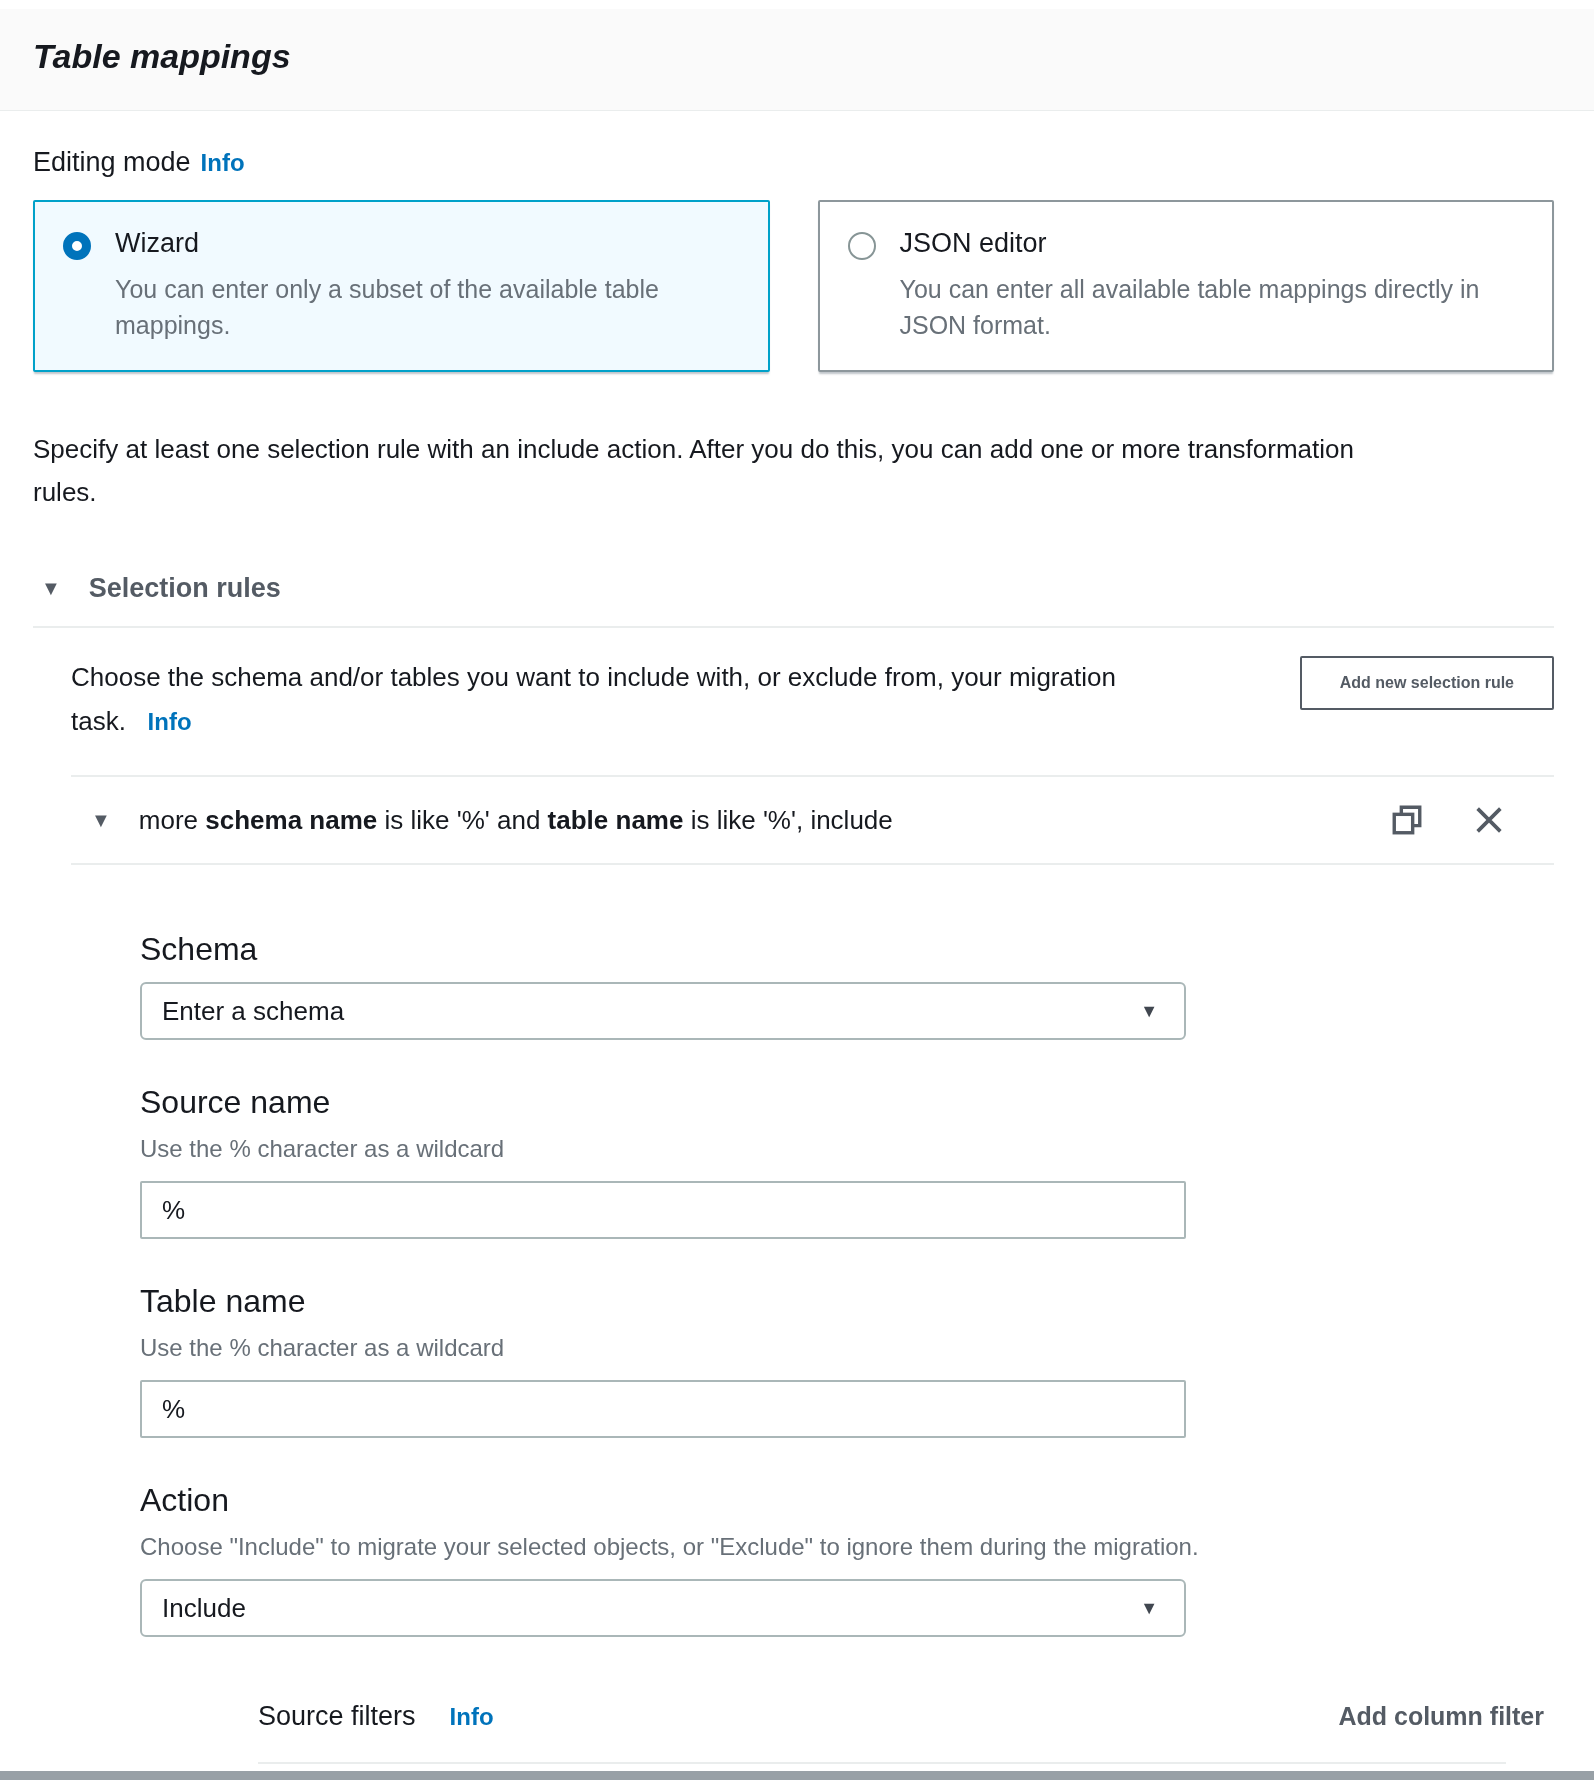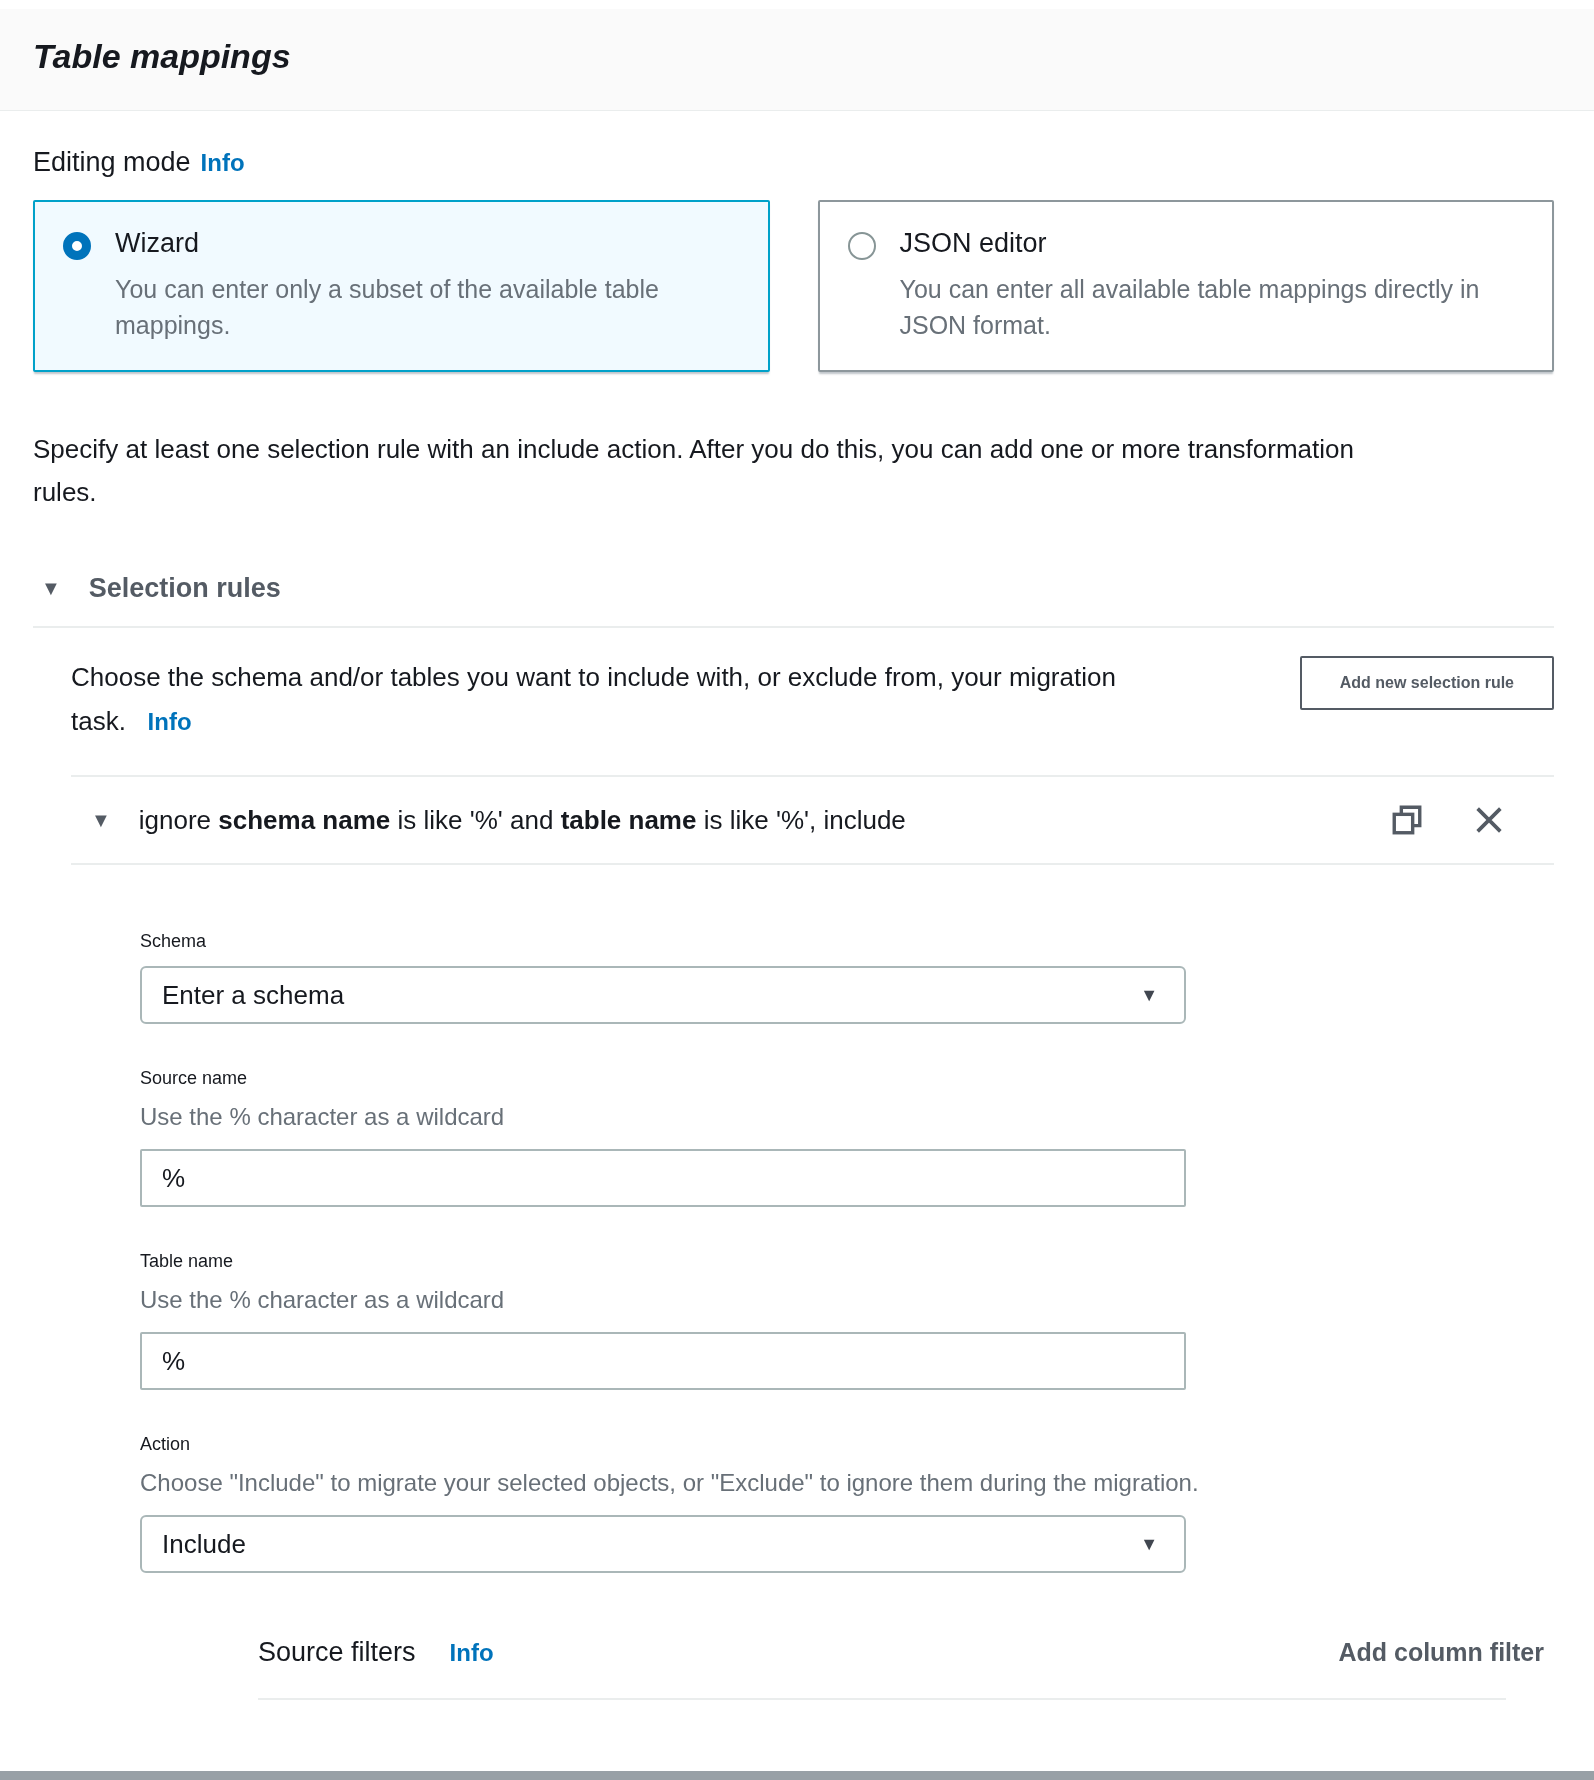--- a/index.html
+++ b/index.html
@@ -57,21 +57,21 @@
 
   .rule-header { margin-left:58px; margin-right:48px; padding:26px 0; display:flex; align-items:center; }
   .rule-summary { margin-left:28px; font-size:26px; color:#16191f; }
   .rule-summary b { font-weight:700; }
   .rule-actions { margin-left:auto; display:flex; align-items:center; gap:48px; }
   .icon-btn { width:34px; height:34px; cursor:pointer; color:#545b64; background:none; border:none; padding:0; }
   .icon-btn svg { width:34px; height:34px; display:block; }
 
   .rule-body { padding:66px 0 0 107px; }
   .form-group { margin-bottom:44px; }
-  .form-label { font-size:18px; color:#16191f; margin-bottom:14px; }
+  .form-label { font-size:32px; color:#16191f; margin-bottom:14px; }
   .form-helper { font-size:24px; color:#687078; margin-bottom:18px; }
   .select-box {
     width:1046px; height:58px; border:2px solid #aab7b8; border-radius:6px; background:#fff;
     display:flex; align-items:center; justify-content:space-between;
     padding:0 26px 0 20px; font-size:26px; color:#16191f; cursor:pointer;
   }
   .select-caret { font-size:18px; color:#414750; line-height:1; }
   .text-input {
     width:1046px; height:58px; border:2px solid #aab7b8; border-radius:2px;
     padding:0 20px; font-size:26px; color:#16191f; font-family:inherit; background:#fff;
@@ -131,21 +131,21 @@
 
   <div class="section-desc-row">
     <p class="section-desc"><span>Choose the schema and/or tables you want to include with, or exclude from, your migration task.</span>&nbsp;&nbsp; <a class="info-link">Info</a></p>
     <button class="btn-secondary">Add new selection rule</button>
   </div>
 
   <hr class="hr hr-indent" style="margin-top:32px;">
 
   <div class="rule-header">
     <span class="caret">▼</span>
-    <span class="rule-summary"><span>ignore </span><b>schema name</b><span> is like '%' and </span><b>table name</b><span> is like '%', include</span></span>
+    <span class="rule-summary"><span>more </span><b>schema name</b><span> is like '%' and </span><b>table name</b><span> is like '%', include</span></span>
     <span class="rule-actions">
       <button class="icon-btn">
         <svg viewBox="0 0 24 24" fill="none" stroke="currentColor" stroke-width="2.4">
           <rect x="3" y="8" width="13" height="13"></rect>
           <path d="M8 8 V3 H21 V16 H16"></path>
         </svg>
       </button>
       <button class="icon-btn">
         <svg viewBox="0 0 24 24" fill="none" stroke="currentColor" stroke-width="2.6">
           <path d="M4 4 L20 20 M20 4 L4 20"></path>

